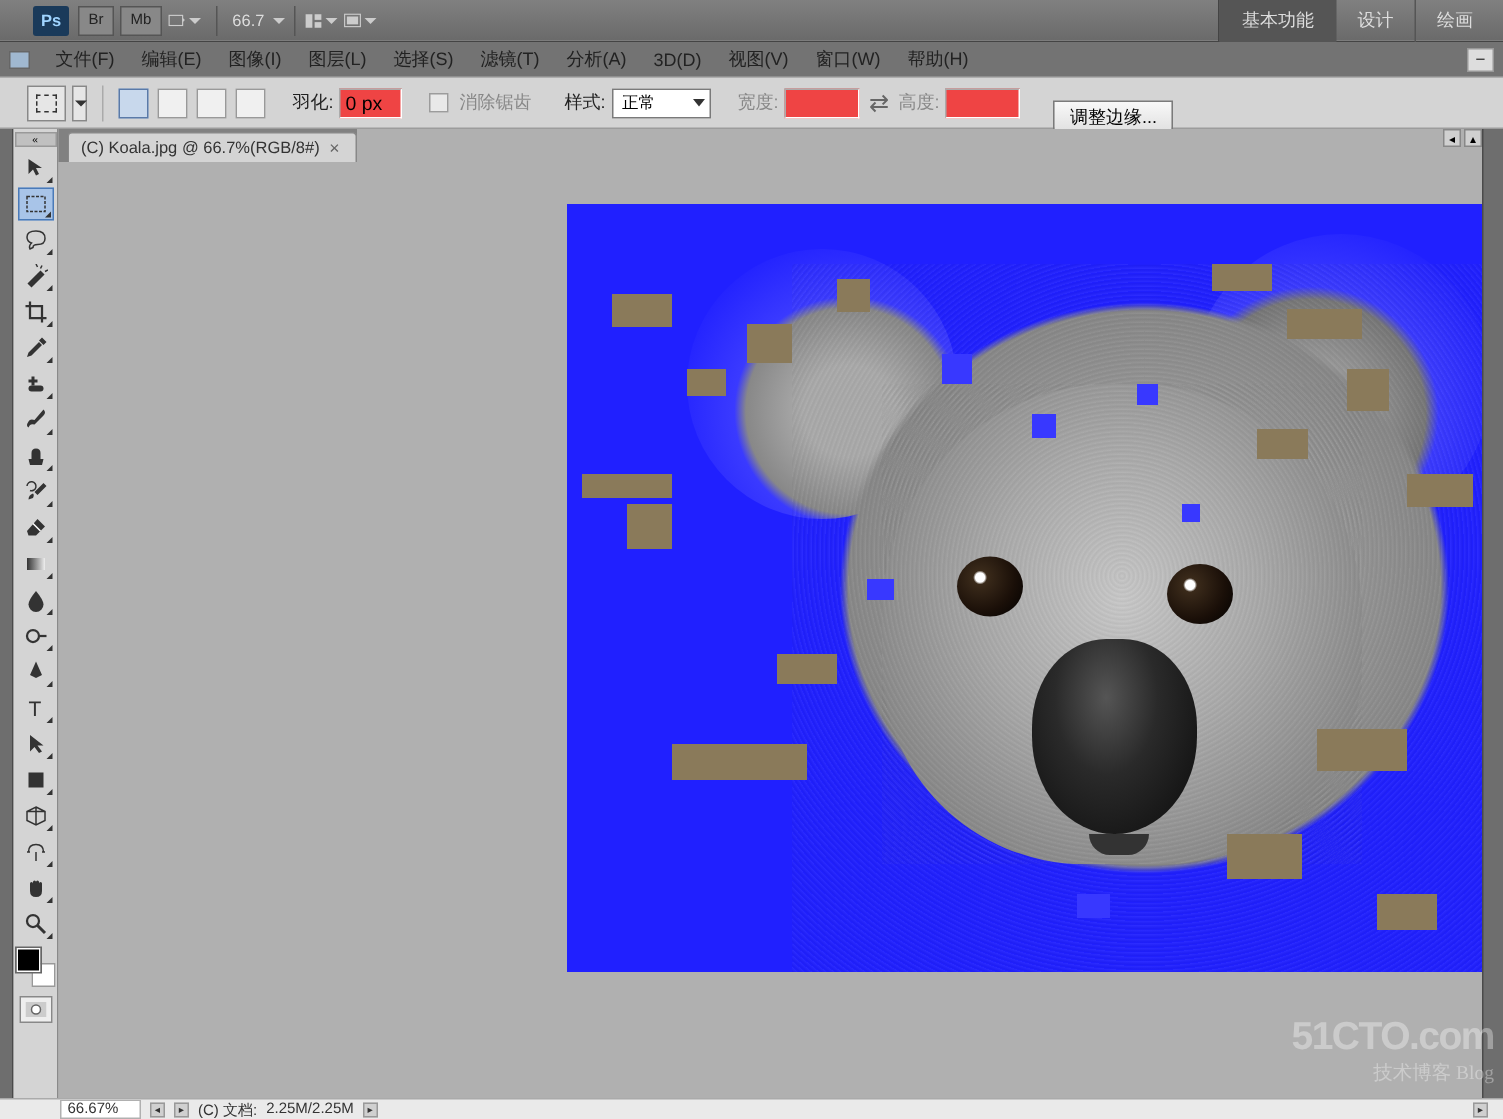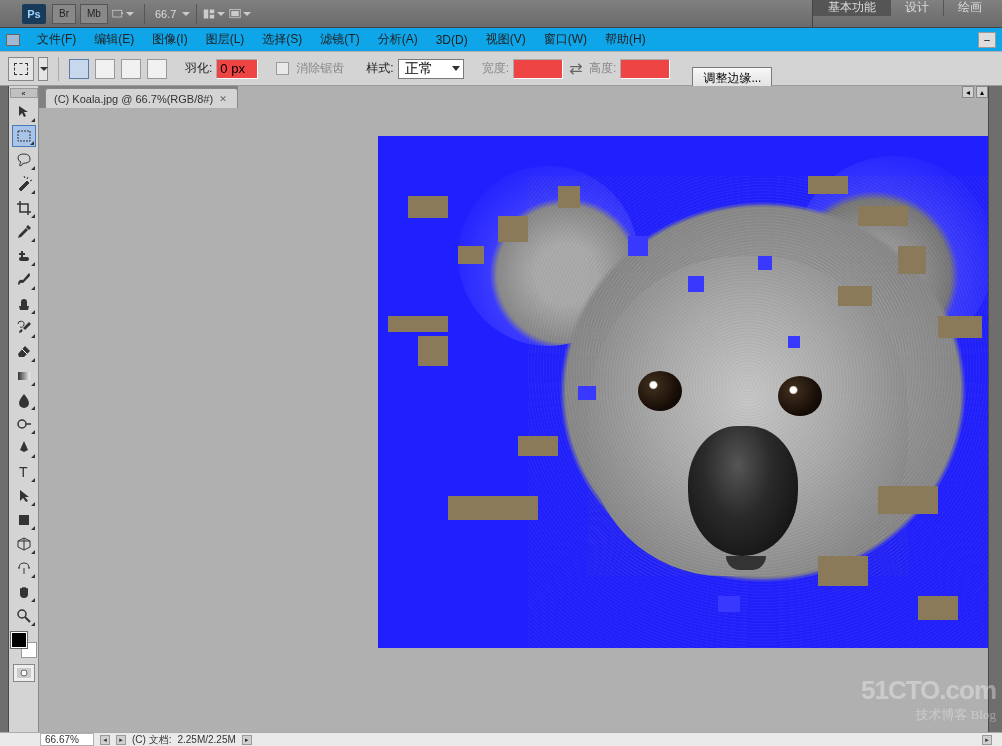--- a/index.html
+++ b/index.html
@@ -5,36 +5,36 @@
 * { margin:0; padding:0; box-sizing:border-box; font-family:"Microsoft YaHei",SimSun,sans-serif; }
 body { width:1002px; height:746px; background:#fff; overflow:hidden; position:relative; }
 .topbar { height:28px; background:linear-gradient(#808080,#6a6a6a); border-bottom:1px solid #444; display:flex; align-items:center; padding:0 6px; color:#ddd; }
 .ps-logo { width:24px; height:20px; background:#1a3a5a; color:#9fd4ff; display:flex; align-items:center; justify-content:center; font-size:11px; font-weight:bold; border-radius:2px; margin-right:6px;margin-left:16px; }
 .top-btn { height:20px; padding:0 6px; background:#888; border:1px solid #555; margin-right:4px; display:flex; align-items:center; font-size:10px; color:#222; }
 .top-icon { width:22px; height:20px; margin-right:4px; display:flex; align-items:center; justify-content:center; }
 .top-sep { width:1px; height:20px; background:#555; margin:0 6px; }
 .top-zoom { color:#ddd; font-size:11px; padding:0 4px; }
 .top-drop-arrow { width:0; height:0; border-left:4px solid transparent; border-right:4px solid transparent; border-top:4px solid #ccc; margin-left:2px; }
 .top-tabs { margin-left:auto; display:flex; }
-.top-tab { height:16px; padding:0 14px; display:flex; align-items:center; font-size:12px; color:#ddd; border-left:1px solid #555; }
+.top-tab { height:28px; padding:0 14px; display:flex; align-items:center; font-size:12px; color:#ddd; border-left:1px solid #555; }
 .top-tab.active { background:#555; }
-.menubar { height:24px; background:#0ea5e9; border-bottom:1px solid #aeaeae; display:flex; align-items:center; padding:0 6px; position:relative; }
+.menubar { height:24px; background:#737373; border-bottom:1px solid #aeaeae; display:flex; align-items:center; padding:0 6px; position:relative; }
 .menu-item { padding:0 9px; font-size:12px; color:#222; height:24px; display:flex; align-items:center; }
 .mb-thumb { width:14px; height:12px; background:#a0b8d0; border:1px solid #666; margin-right:8px; }
 .mb-min { position:absolute; right:6px; width:18px; height:16px; background:#ddd; border:1px solid #999; font-size:10px; display:flex; align-items:center; justify-content:center; }
-.optbar { height:34px; background:#d4d4d4; border-bottom:1px solid #9c9c9c; display:flex; align-items:center; padding:0 8px; gap:4px; }
+.optbar { height:34px; background:#d4d4d4; border-bottom:1px solid #9c9c9c; display:flex; align-items:center; padding:0 18px; gap:4px; }
 .opt-marquee { width:26px; height:24px; background:#e6e6e6; border:1px solid #888; display:flex; align-items:center; justify-content:center; position:relative; }
 .opt-marquee::after { content:""; width:12px; height:10px; border:1px dashed #333; }
 .opt-drop { width:10px; height:24px; background:#e6e6e6; border:1px solid #888; display:flex; align-items:center; justify-content:center; }
 .opt-vsep { width:1px; height:24px; background:#aaa; margin:0 6px; }
 .opt-shape { width:20px; height:20px; background:#f0f0f0; border:1px solid #999; margin-right:2px; }
 .opt-label { font-size:12px; color:#222; }
 .opt-input { height:20px; border:1px inset #fff; background:#ef4444; font-size:13px; padding:0 3px; }
 .opt-cb { width:13px; height:13px; border:1px solid #666; background:#fff; margin-right:3px; }
-.opt-select { height:20px; background:#fff; border:1px solid #7a7a7a; font-size:14px; padding:0 14px 0 6px; position:relative; display:flex; align-items:center; }
+.opt-select { height:20px; background:#fff; border:1px solid #7a7a7a; font-size:11px; padding:0 14px 0 6px; position:relative; display:flex; align-items:center; }
 .opt-select::after { content:""; position:absolute; right:3px; width:0; height:0; border-left:4px solid transparent; border-right:4px solid transparent; border-top:5px solid #333; }
 .opt-swap { width:18px; height:18px; display:flex; align-items:center; justify-content:center; color:#666; }
 .opt-btn { height:22px; padding:0 10px; background:linear-gradient(#f8f8f8,#e0e0e0); border:1px solid #7a7a7a; font-size:12px; display:flex; align-items:center;margin-top:19px; }
 .workspace { position:absolute; top:86px; left:0; right:0; bottom:12px; display:flex; background:#b0b0b0; }
 .doc-left-strip { width:9px; background:#6e6e6e; border-right:1px solid #4a4a4a; }
 .toolbox { width:30px; background:#d4d4d4; border-right:1px solid #8a8a8a; display:flex; flex-direction:column; align-items:center; padding-top:2px; }
 .toolbox .collapse { width:28px; height:10px; background:#c0c0c0; border:1px solid #999; font-size:7px; display:flex; align-items:center; justify-content:center; margin-bottom:2px; }
 .tool { width:24px; height:22px; display:flex; align-items:center; justify-content:center; margin:1px 0; position:relative; cursor:pointer; }
 .tool.active { background:#a8c4e8; border:1px solid #4a7ab8; }
 .tool-sub::after { content:""; position:absolute; right:1px; bottom:1px; width:0; height:0; border-right:4px solid #333; border-top:4px solid transparent; }

